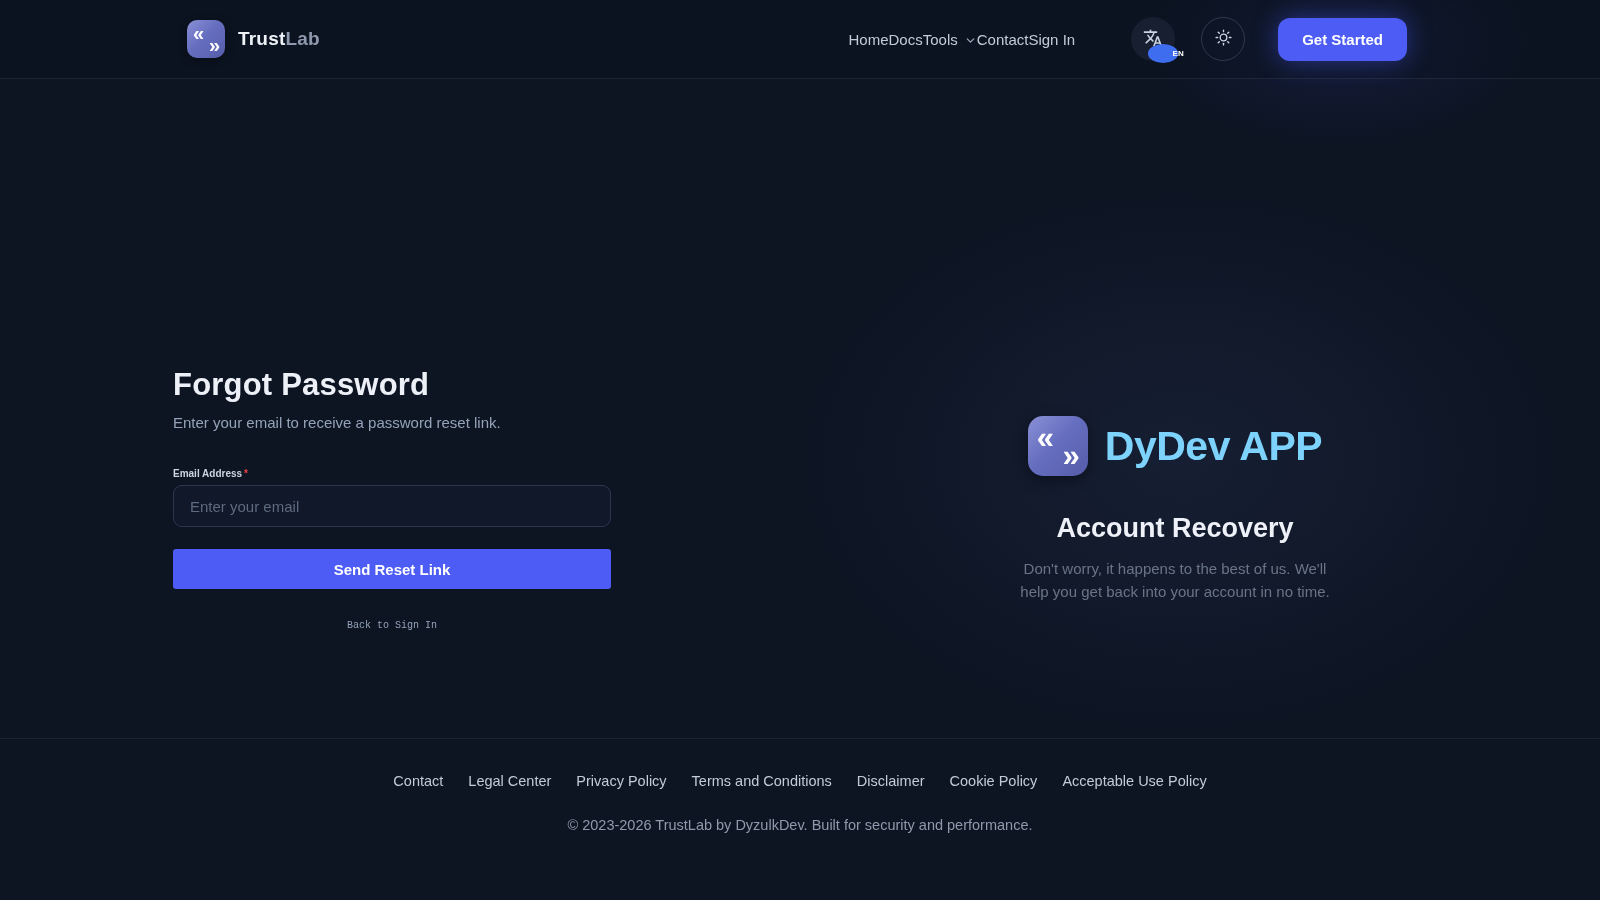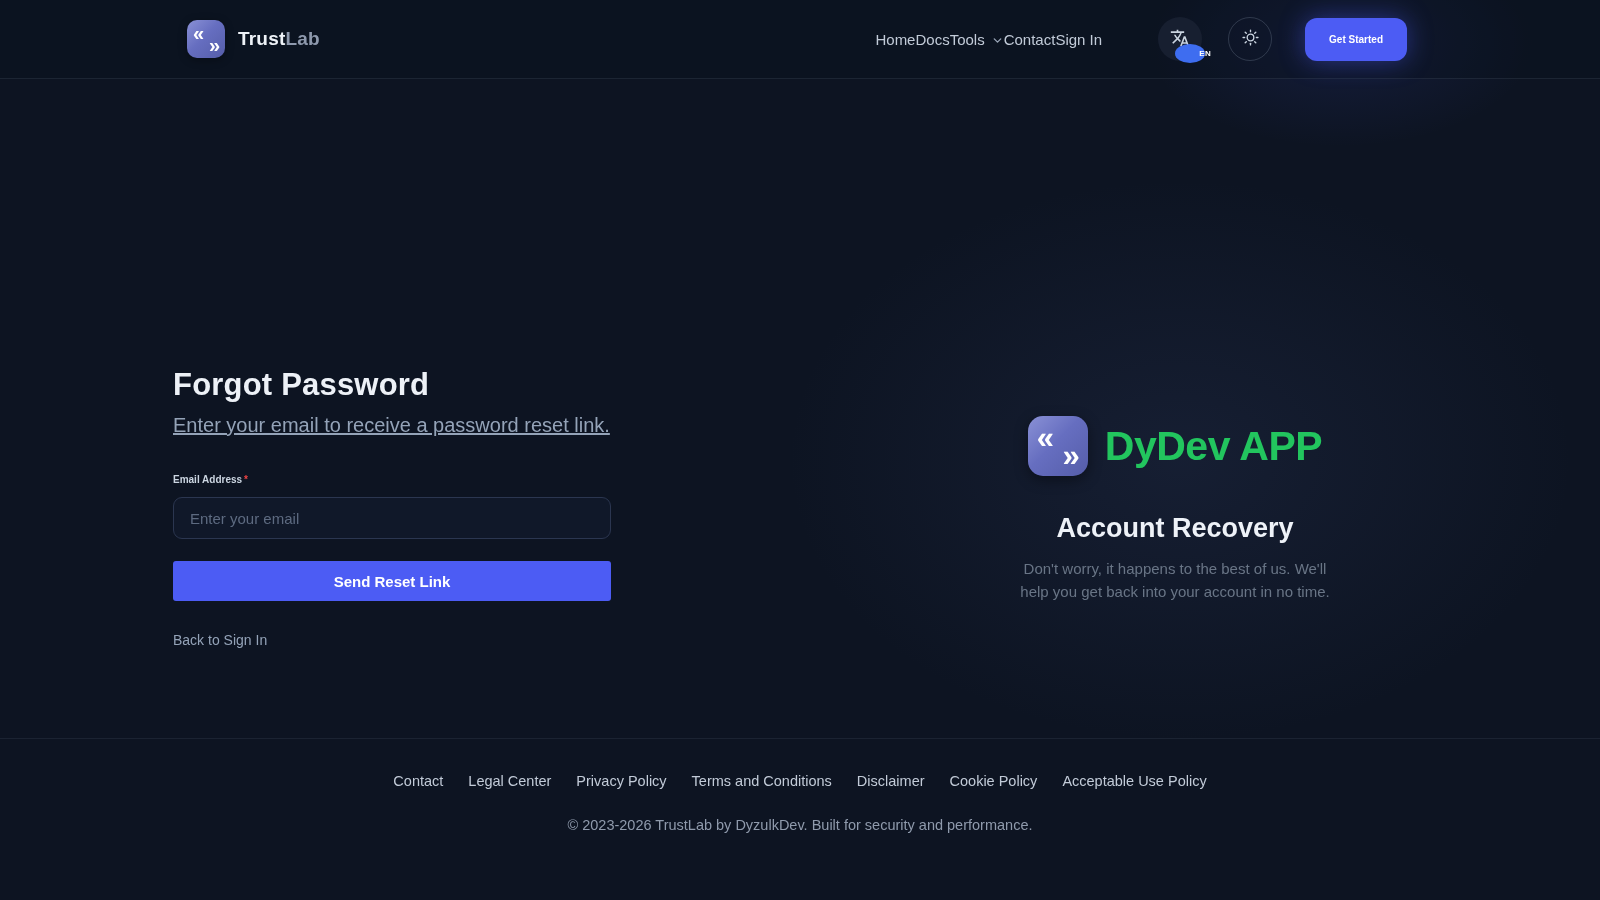--- a/index.html
+++ b/index.html
@@ -54,57 +54,57 @@
     width:19px; height:19px; border-radius:50%;
     background:#3e6df0; color:#fff;
     font-size:8px; font-weight:700; letter-spacing:0.2px;
     display:flex; align-items:center; justify-content:center;padding-left:30px;
   }
   .cta {
     margin-left:33px; height:43px; padding:0 24px;
     background:#4c5cf4; color:#fff;
     border:none; border-radius:12px;
     font-family:"Liberation Sans", sans-serif;
-    font-size:10px; font-weight:700; cursor:pointer;
+    font-size:15px; font-weight:700; cursor:pointer;
     box-shadow:0 0 26px rgba(76,92,244,0.45);
   }
 
   
   main { position:relative; height:659px; }
 
   .form-col { position:absolute; left:173px; top:288px; width:438px; }
   .form-col h1 { font-size:31px; font-weight:700; color:#edf1f7; letter-spacing:0.2px; }
-  .subtitle { margin-top:11px; font-size:20px; color:#94a3b8;text-decoration:underline; }
+  .subtitle { margin-top:11px; font-size:15px; color:#94a3b8; }
   .field-label { margin-top:37px; font-size:10px; font-weight:600; color:#cbd5e1; display:block; }
   .req { color:#ef4444; margin-left:2px; }
   .email-input {
-    margin-top:12px; width:100%; height:42px;
+    margin-top:6px; width:100%; height:42px;
     background:#101829; border:1px solid #2b3650; border-radius:9px;
     padding:0 16px; font-family:"Liberation Sans", sans-serif;
     font-size:15px; color:#e2e8f0; outline:none;
   }
   .email-input::placeholder { color:#5d6a80; }
   .submit {
     margin-top:22px; width:100%; height:40px;
     background:#4c5cf4; color:#fff; border:none; border-radius:3px;
     font-family:"Liberation Sans", sans-serif;
     font-size:15px; font-weight:700; cursor:pointer;
   }
-  .back-link { display:block; margin-top:31px; text-align:left; font-size:14px; color:#94a3b8; }
+  .back-link { display:block; margin-top:31px; text-align:center; font-size:10px; color:#94a3b8;font-family:Liberation Mono, monospace; }
 
   .promo-col { position:absolute; left:955px; top:337px; width:440px; text-align:center; }
   .promo-brand { display:flex; align-items:center; justify-content:center; gap:17px; }
   .promo-icon {
     width:60px; height:60px; border-radius:15px; position:relative; flex:none;
     background:linear-gradient(135deg,#8a91d6 0%,#666ec0 45%,#555da9 100%);
     box-shadow:0 4px 14px rgba(0,0,0,0.4);
   }
   .promo-icon .g1 { top:6px; left:9px; font-size:31px; }
   .promo-icon .g2 { bottom:5px; right:8px; font-size:31px; }
-  .promo-name { font-size:41px; font-weight:800; color:#22c55e; letter-spacing:-0.5px; }
+  .promo-name { font-size:41px; font-weight:800; color:#7dd3fc; letter-spacing:-0.5px; }
   .promo-col h2 { margin-top:37px; font-size:27px; font-weight:700; color:#eef2f8; }
   .promo-desc { margin:13px auto 0; width:320px; font-size:15px; line-height:23px; color:#697586; }
 
   
   footer { border-top:1px solid rgba(148,163,184,0.11); padding-top:34px; }
   .footer-links { display:flex; justify-content:center; gap:25px; }
   .footer-links a { color:#c2cbd8; font-size:14.5px; }
   .copyright { margin-top:28px; text-align:center; font-size:14.5px; color:#8f9aac; }
 </style>
 </head>

